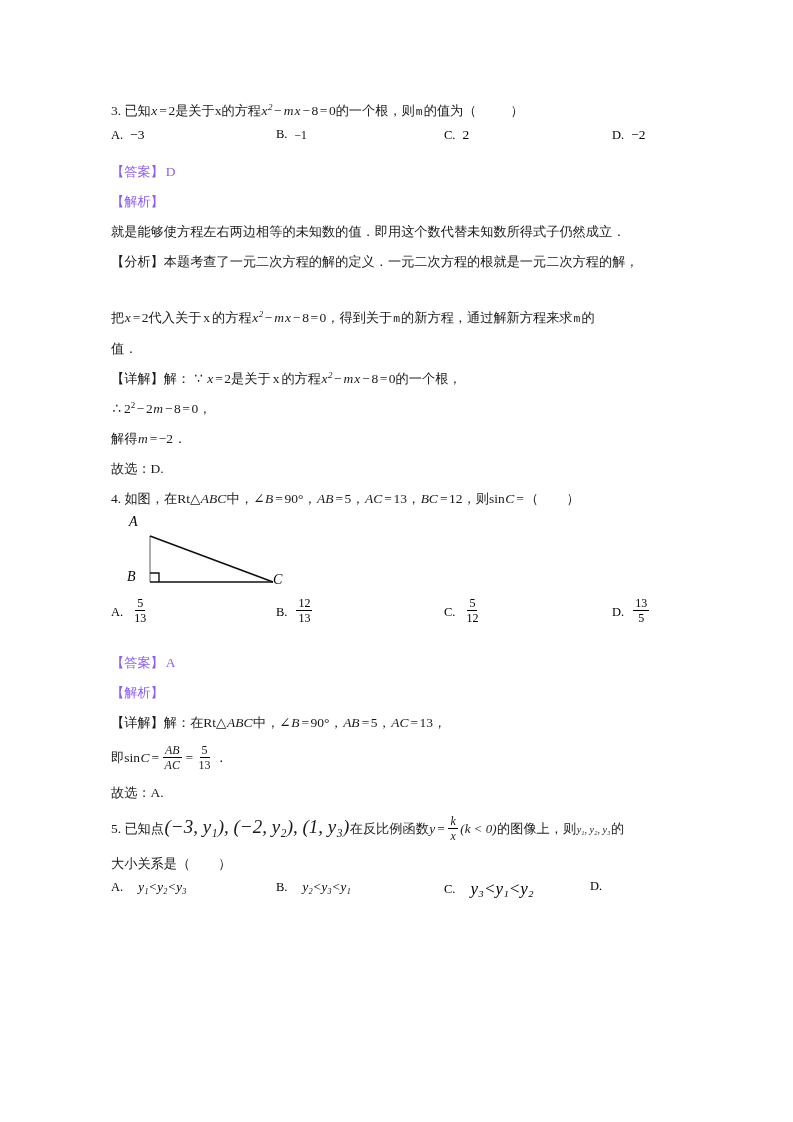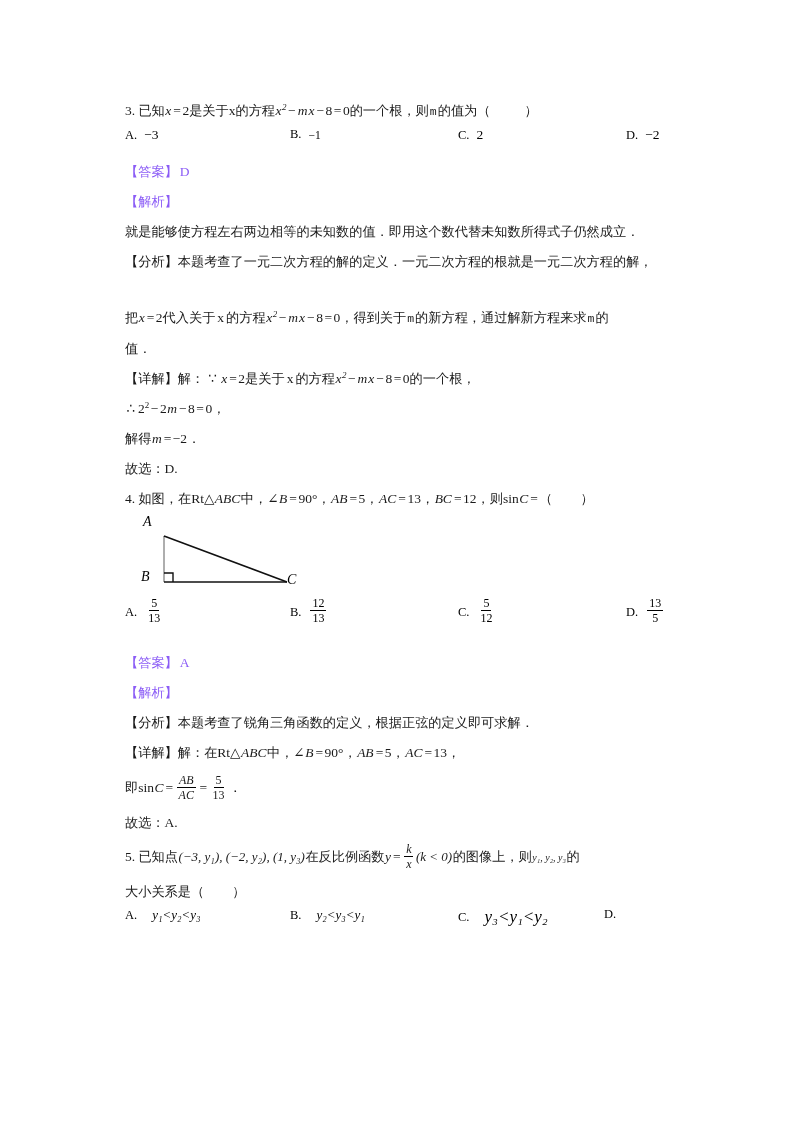--- a/index.html
+++ b/index.html
@@ -16,21 +16,21 @@
     overflow: hidden;
   }
   .page {
     position: absolute;
     left: 0; top: 0;
     width: 793px;
     height: 1122px;
   }
   .content {
     position: absolute;
-    left: 125px;
+    left: 111px;
     top: 96px;
     width: 570px;
   }
 
   
   .line {
     font-size: 13.2px;
     line-height: 30px;
     white-space: nowrap;
     color: #1a1a1a;
@@ -261,23 +261,20 @@
   </div>
 
   <div class="line">
     <span class="han blue">【答案】</span><span class="mtxt blue" style="padding-left:2px">A</span>
   </div>
 
   <div class="line">
     <span class="han blue">【解析】</span>
   </div>
 
-  <div class="line">
-    <span class="han">【分析】</span><span class="han">本题考查了锐角三角函数的定义，根据正弦的定义即可求解．</span>
-  </div>
 
   <div class="line">
     <span class="han">【详解】</span><span class="han">解：在</span><span class="mtxt">Rt</span><span class="mtxt">△</span><span class="mi">ABC</span><span class="han">中，</span><span class="mtxt">∠</span><span class="mi">B</span><span class="mo">=</span><span class="mn">90°</span><span class="han">，</span><span class="mi">AB</span><span class="mo">=</span><span class="mn">5</span><span class="han">，</span><span class="mi">AC</span><span class="mo">=</span><span class="mn">13</span><span class="han">，</span>
   </div>
 
   <div class="line" style="line-height:40px">
     <span class="han">即</span><span class="mtxt">sin</span><span class="mi">C</span><span class="mo">=</span><span class="frac ital">
         <span class="num">AB</span>
         <span class="den">AC</span>
       </span><span class="mo">=</span><span class="frac">
@@ -285,21 +282,21 @@
         <span class="den">13</span>
       </span><span class="mtxt">．</span>
   </div>
 
   <div class="line">
     <span class="han">故选：</span><span class="mtxt">A.</span>
   </div>
 
   <div class="line" style="line-height:38px">
     <span class="qnum mtxt">5.</span>
-    <span class="han">已知点</span><span class="mi" style="font-size:13px">(−3, y₁), (−2, y₂), (1, y₃)</span><span class="han">在反比例函数</span><span class="mi">y</span><span class="mo">=</span><span class="frac ital">
+    <span class="han">已知点</span><span class="mi" style="font-size:19px">(−3, y₁), (−2, y₂), (1, y₃)</span><span class="han">在反比例函数</span><span class="mi">y</span><span class="mo">=</span><span class="frac ital">
         <span class="num">k</span>
         <span class="den">x</span>
       </span><span class="mi" style="font-size:13px">(k &lt; 0)</span><span class="han">的图像上，则</span><span class="mi" style="font-size:10px">y₁, y₂, y₃</span><span class="han">的</span>
   </div>
 
   <div class="line">
     <span class="han">大小关系是（</span><span style="display:inline-block;width:28px"></span><span class="han">）</span>
   </div>
 
   <div class="choices">

